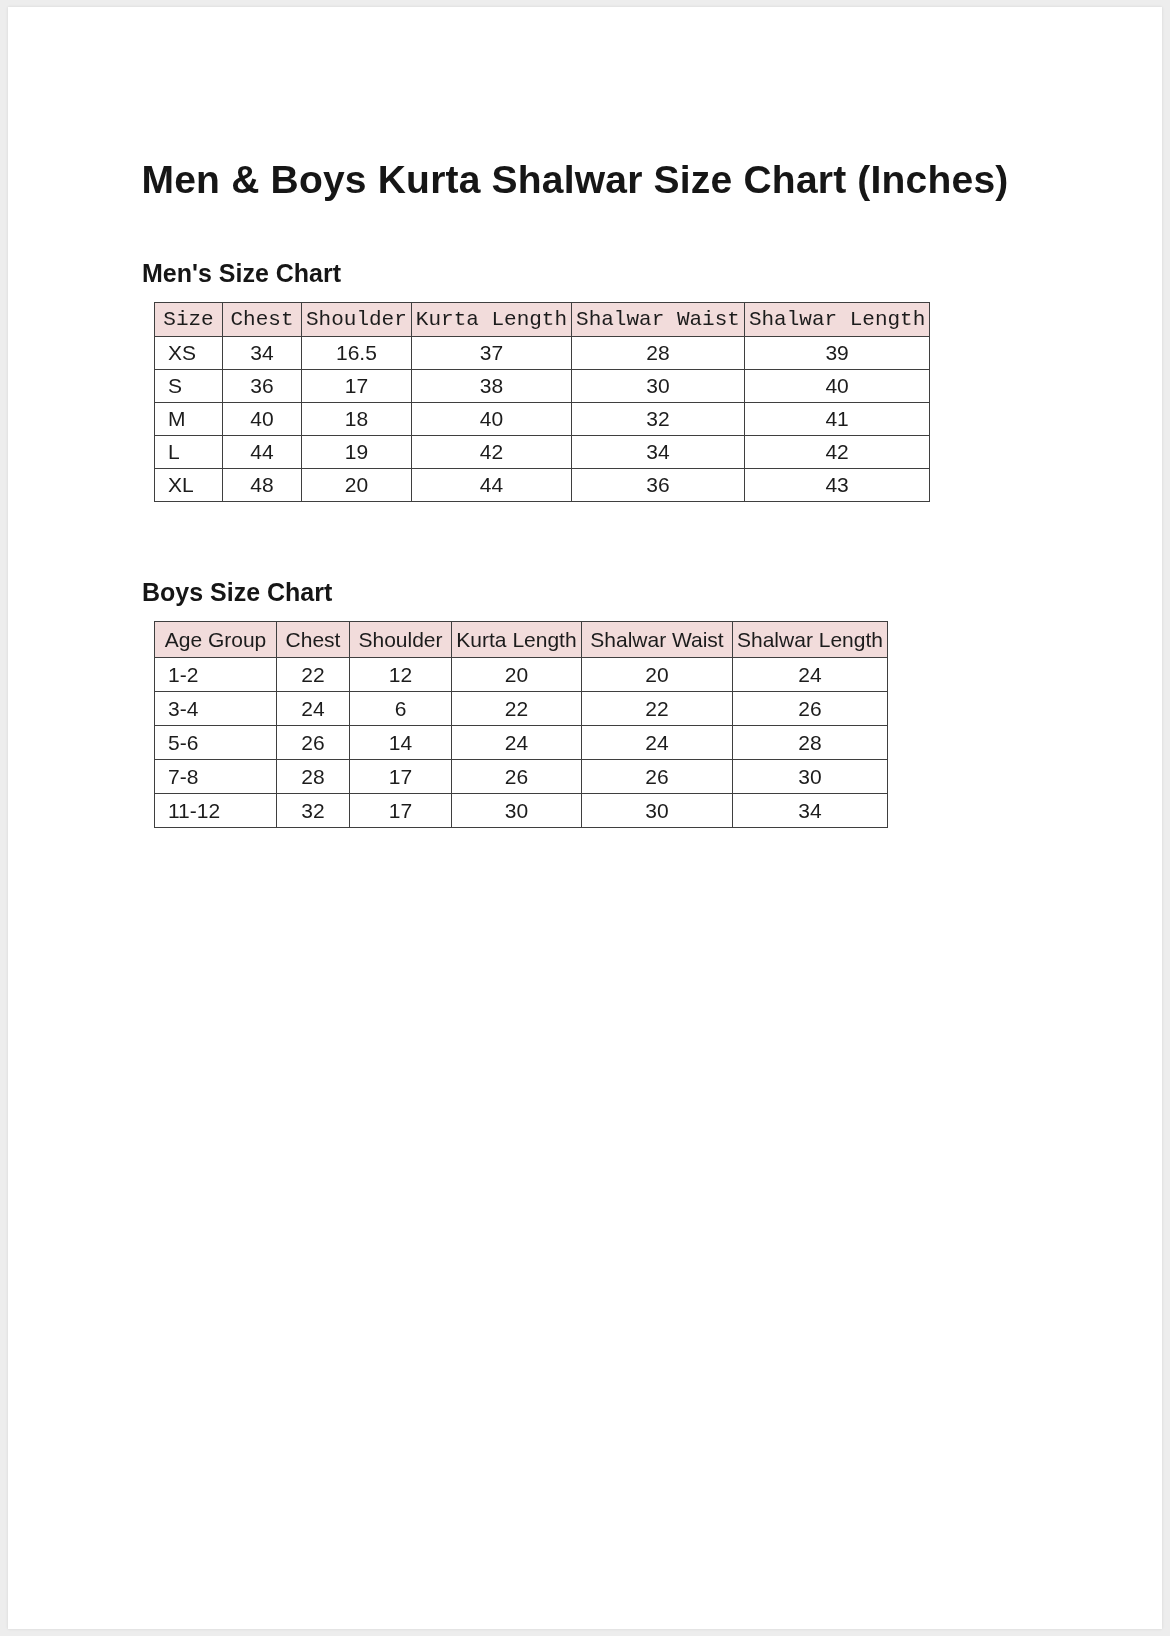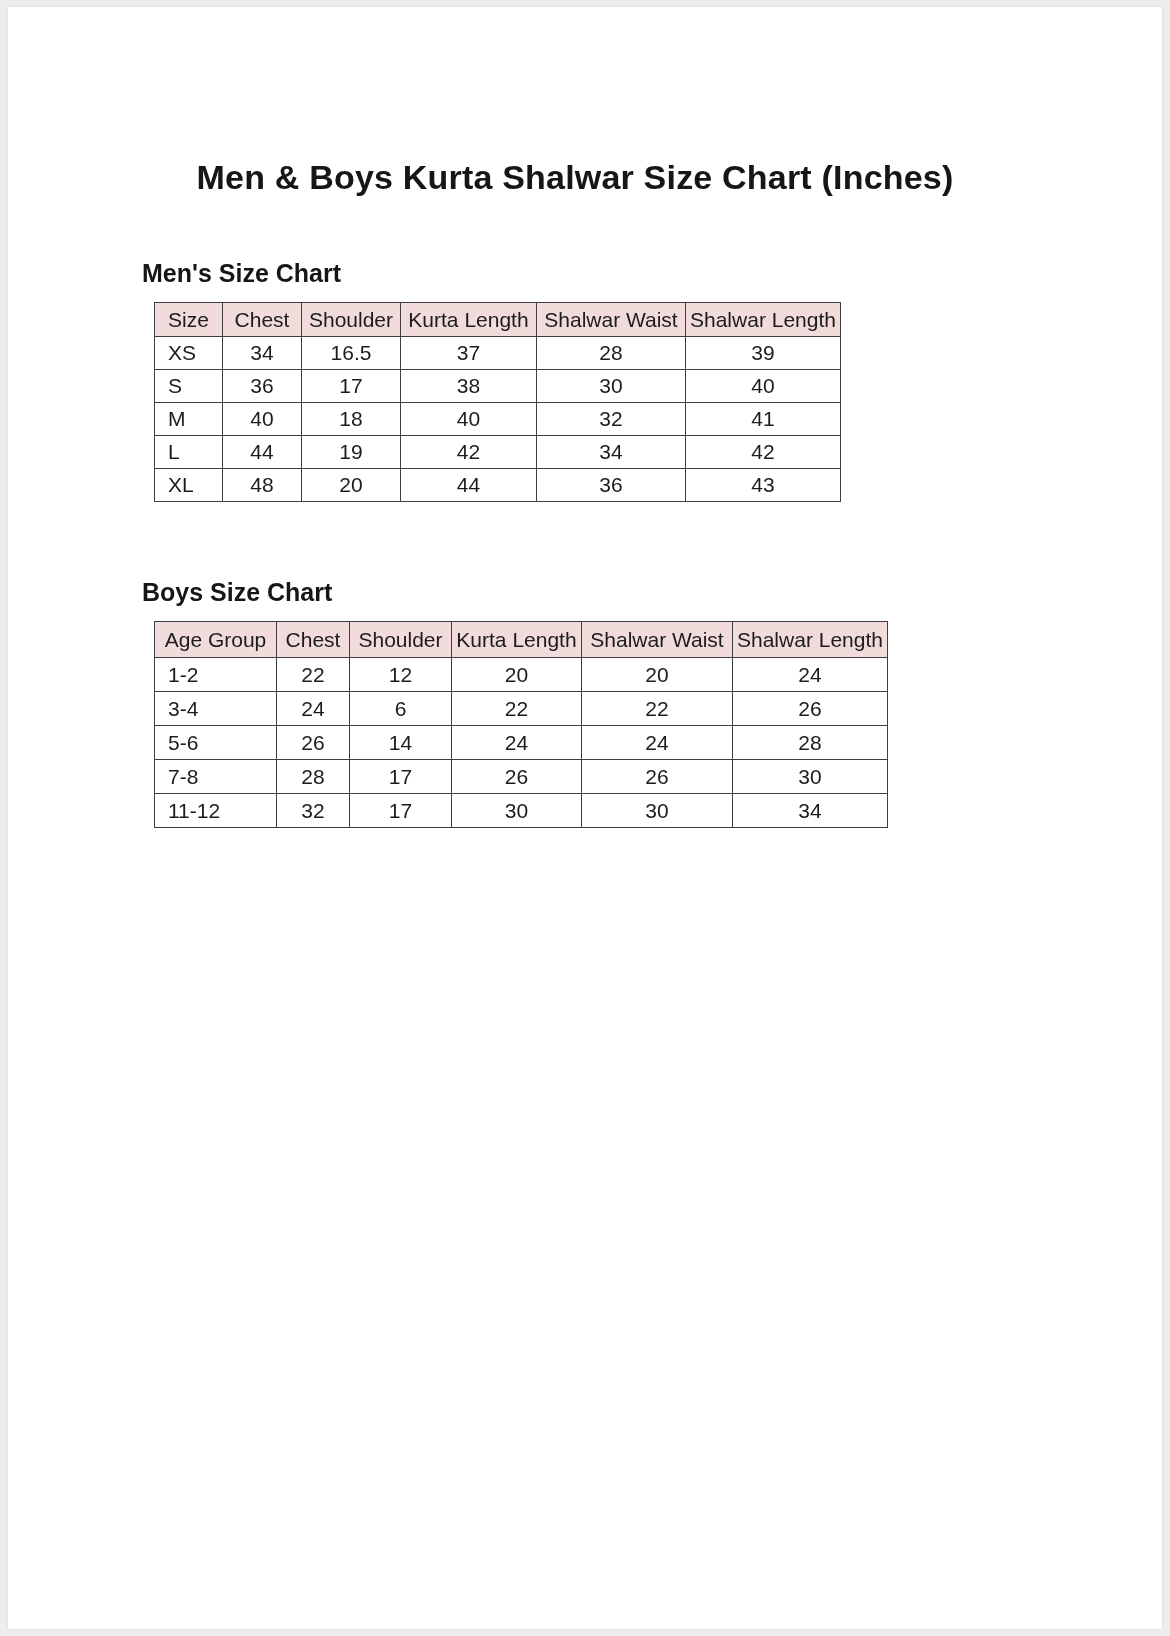--- a/index.html
+++ b/index.html
@@ -26,21 +26,21 @@
     background: #ffffff;
     box-shadow: 0 0 3px rgba(0,0,0,0.10);
   }
   
   .doc-title {
     position: absolute;
     left: 0;
     top: 150px;
     width: 1134px;
     text-align: center;
-    font-size: 34px;
+    font-size: 39px;
     font-weight: bold;
     color: #161616;
     line-height: 1.2;
     letter-spacing: 0.2px;
   }
   .section-heading {
     position: absolute;
     left: 134px;
     font-size: 25px;
     font-weight: bold;
@@ -68,21 +68,21 @@
     color: #1c1c1c;
     text-align: center;
     vertical-align: middle;
     padding: 0 4px;
     overflow: hidden;
     white-space: nowrap;
   }
   .size-table th {
     background: #f2dcdb;
   }
-  table.mens th { height: 33px; }
+  table.mens th { height: 33px; font-family: Liberation Mono, monospace; }
   table.mens td { height: 32px; margin-top: 48px; }
   table.boys th { height: 35px; }
   table.boys td { height: 33px; }
 
   .size-table td:first-child {
     text-align: left;
     padding-left: 13px;
   }
 </style>
 </head>

